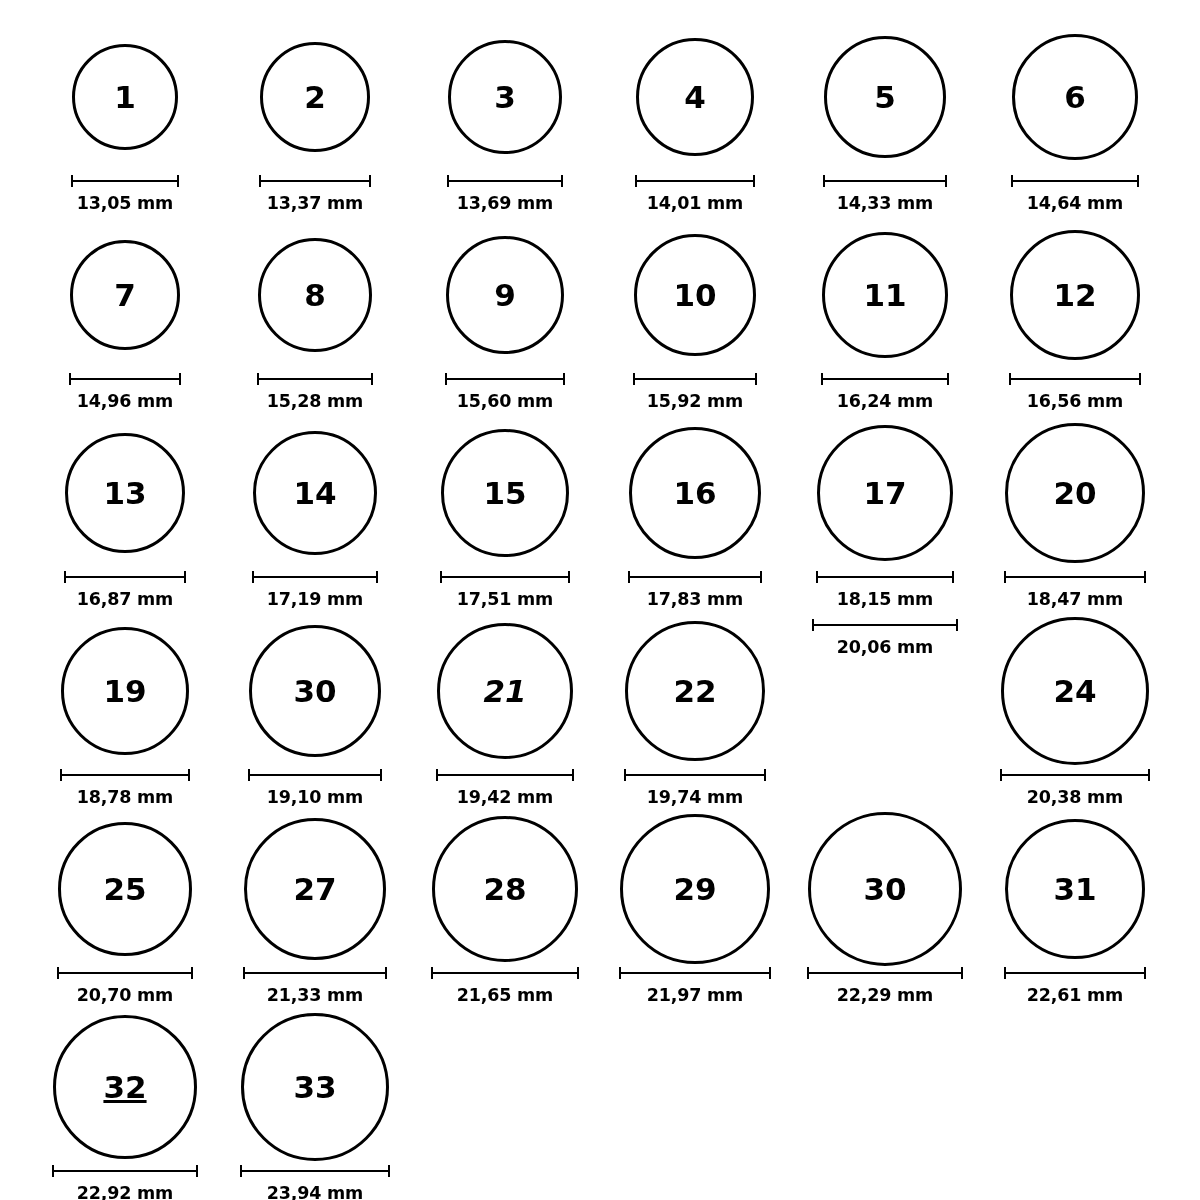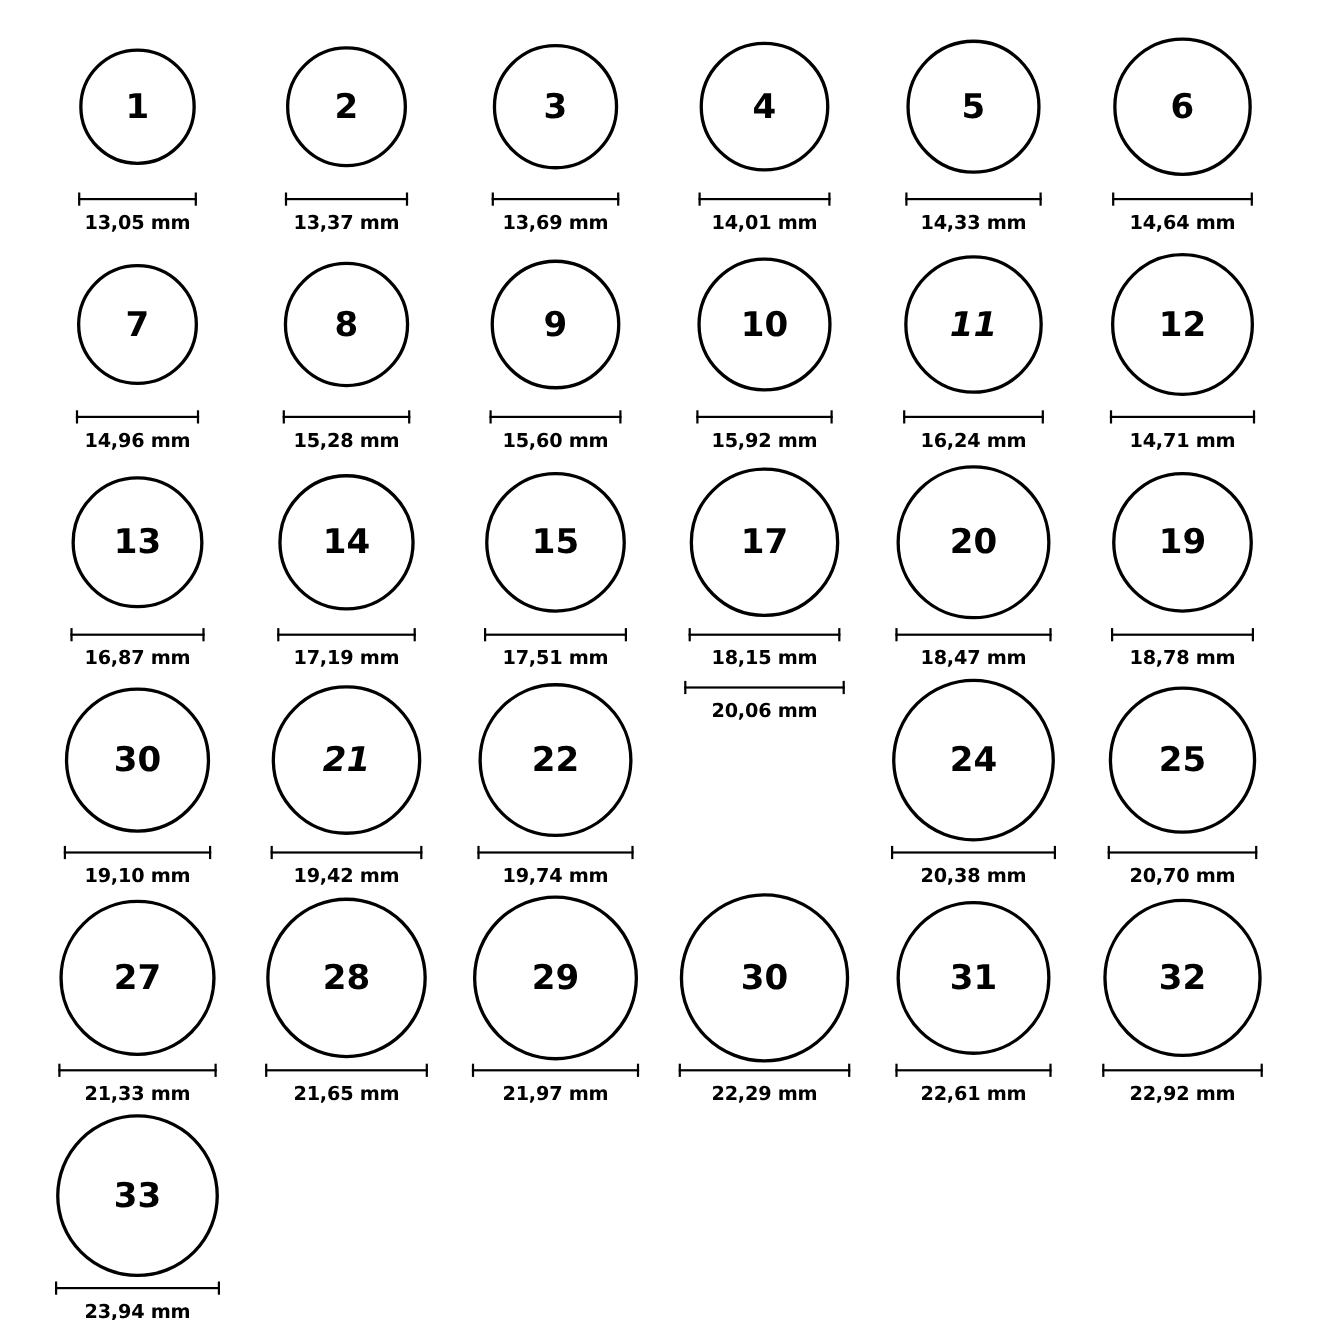--- a/index.html
+++ b/index.html
@@ -228,21 +228,21 @@
         </div>
         <div class="measure">
           <span class="bar" style="width: 124px;">
             <span class="line"></span>
           </span>
         </div>
         <div class="label">15,92 mm</div>
       </div>
       <div class="cell">
         <div class="ring-wrap">
-          <div class="ring" style="width: 126px; height: 126px; font-style: italic;">
+          <div class="ring" style="width: 126px; height: 126px;">
             <span class="ring-num">11</span>
           </div>
         </div>
         <div class="measure">
           <span class="bar" style="width: 128px;">
             <span class="line"></span>
           </span>
         </div>
         <div class="label">16,24 mm</div>
       </div>
@@ -250,21 +250,21 @@
         <div class="ring-wrap">
           <div class="ring" style="width: 130px; height: 130px;">
             <span class="ring-num">12</span>
           </div>
         </div>
         <div class="measure">
           <span class="bar" style="width: 132px;">
             <span class="line"></span>
           </span>
         </div>
-        <div class="label">14,71 mm</div>
+        <div class="label">16,56 mm</div>
       </div>
       <div class="cell">
         <div class="ring-wrap">
           <div class="ring" style="width: 120px; height: 120px;">
             <span class="ring-num">13</span>
           </div>
         </div>
         <div class="measure">
           <span class="bar" style="width: 122px;">
             <span class="line"></span>
@@ -293,20 +293,33 @@
         </div>
         <div class="measure">
           <span class="bar" style="width: 130px;">
             <span class="line"></span>
           </span>
         </div>
         <div class="label">17,51 mm</div>
       </div>
       <div class="cell">
         <div class="ring-wrap">
+          <div class="ring" style="width: 132px; height: 132px;">
+            <span class="ring-num">16</span>
+          </div>
+        </div>
+        <div class="measure">
+          <span class="bar" style="width: 134px;">
+            <span class="line"></span>
+          </span>
+        </div>
+        <div class="label">17,83 mm</div>
+      </div>
+      <div class="cell">
+        <div class="ring-wrap">
           <div class="ring" style="width: 136px; height: 136px;">
             <span class="ring-num">17</span>
           </div>
         </div>
         <div class="measure">
           <span class="bar" style="width: 138px;">
             <span class="line"></span>
           </span>
         </div>
         <div class="label">18,15 mm</div>
@@ -470,21 +483,21 @@
         </div>
         <div class="measure">
           <span class="bar" style="width: 142px;">
             <span class="line"></span>
           </span>
         </div>
         <div class="label">22,61 mm</div>
       </div>
       <div class="cell">
         <div class="ring-wrap">
-          <div class="ring" style="width: 144px; height: 144px;">
+          <div class="ring" style="width: 144px; height: 144px; text-decoration: underline;">
             <span class="ring-num">32</span>
           </div>
         </div>
         <div class="measure">
           <span class="bar" style="width: 146px;">
             <span class="line"></span>
           </span>
         </div>
         <div class="label">22,92 mm</div>
       </div>

